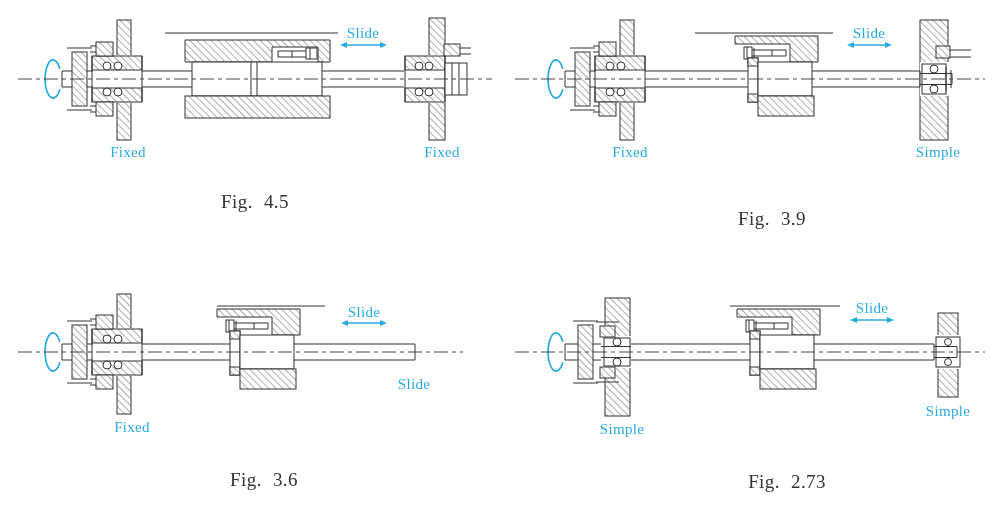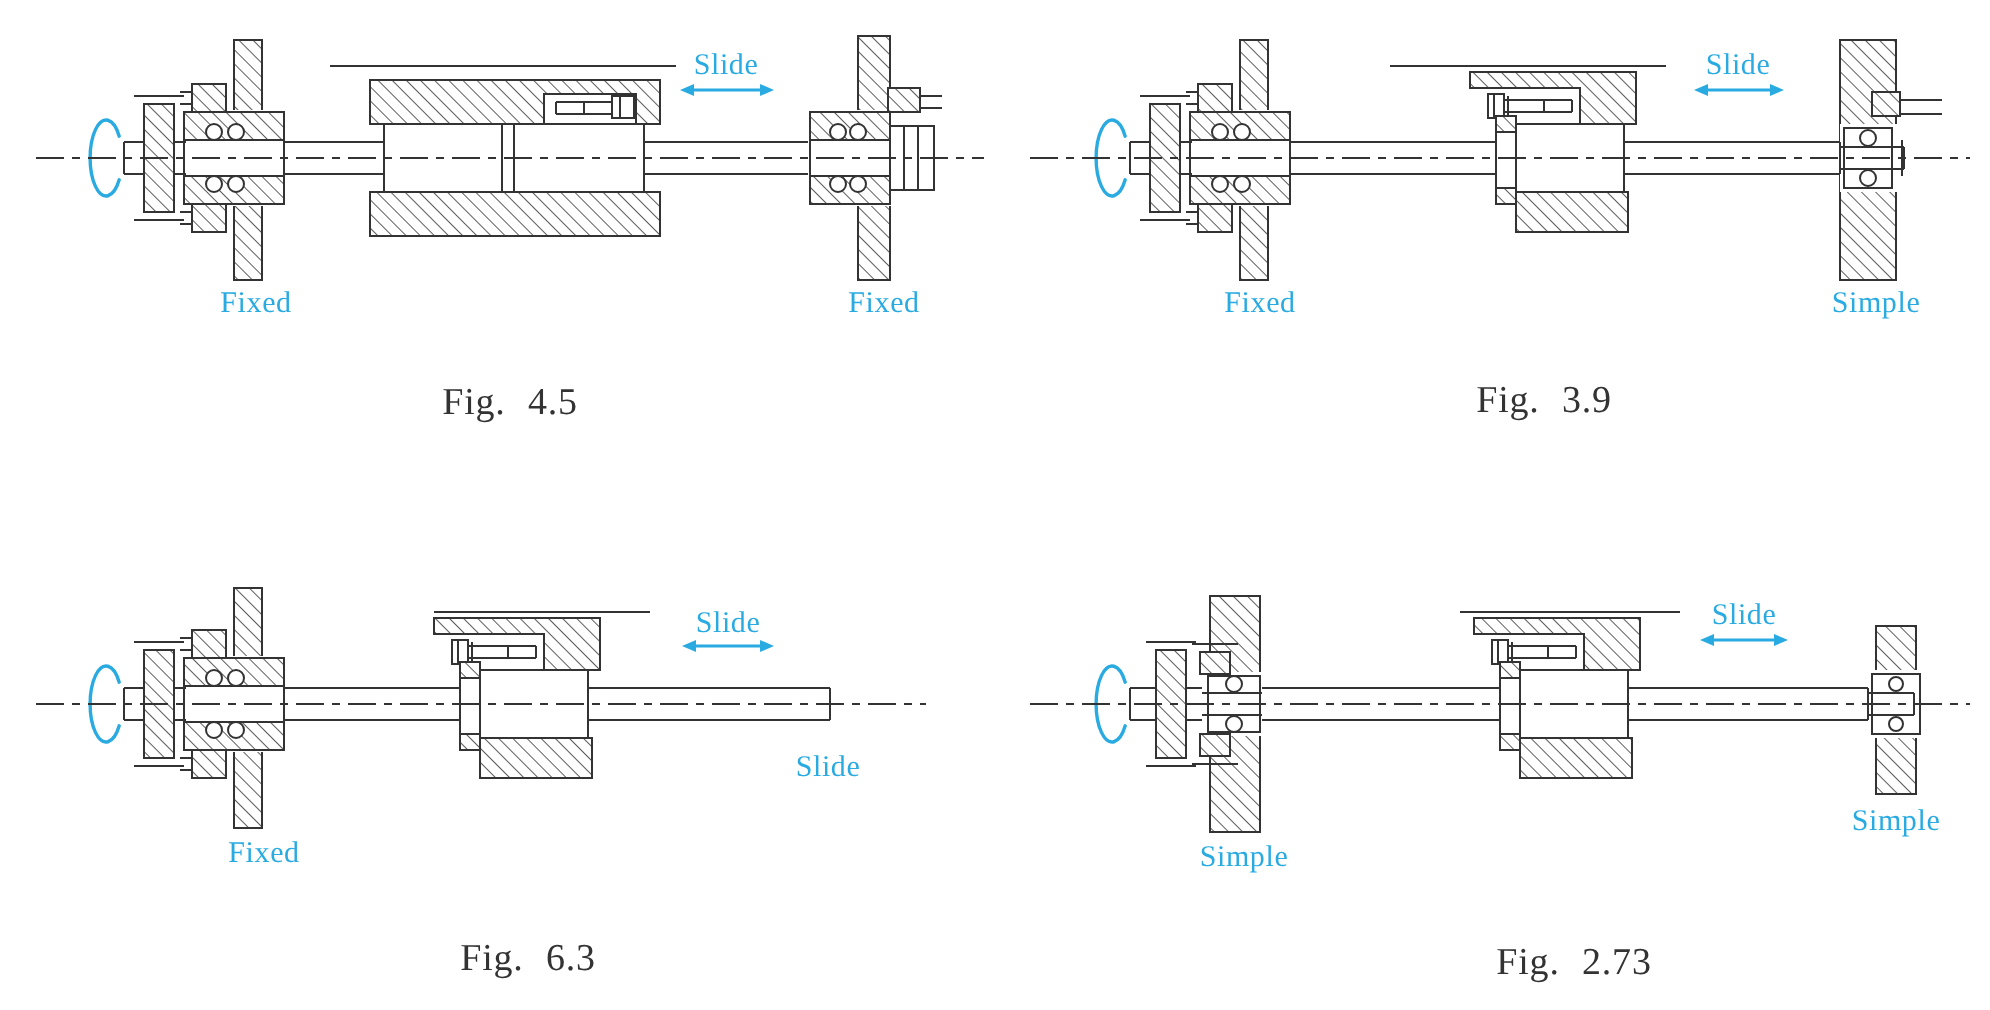--- a/index.html
+++ b/index.html
@@ -272,24 +272,24 @@
     </svg>
 
   <span class="lbl" style="left:363px;top:25px">Slide</span>
   <span class="lbl" style="left:128px;top:144px">Fixed</span>
   <span class="lbl" style="left:442px;top:144px">Fixed</span>
   <span class="cap" style="left:255px;top:191px">Fig. 4.5</span>
 
   <span class="lbl" style="left:869px;top:25px">Slide</span>
   <span class="lbl" style="left:630px;top:144px">Fixed</span>
   <span class="lbl" style="left:938px;top:144px">Simple</span>
-  <span class="cap" style="left:772px;top:190px">Fig. 3.9</span>
+  <span class="cap" style="left:772px;top:208px">Fig. 3.9</span>
 
   <span class="lbl" style="left:364px;top:304px">Slide</span>
   <span class="lbl" style="left:132px;top:419px">Fixed</span>
   <span class="lbl" style="left:414px;top:376px">Slide</span>
-  <span class="cap" style="left:264px;top:469px">Fig. 6.3</span>
+  <span class="cap" style="left:264px;top:469px">Fig. 3.6</span>
 
   <span class="lbl" style="left:872px;top:300px">Slide</span>
   <span class="lbl" style="left:622px;top:421px">Simple</span>
   <span class="lbl" style="left:948px;top:403px">Simple</span>
   <span class="cap" style="left:787px;top:471px">Fig. 2.73</span>
 </div>
 
 </body></html>

